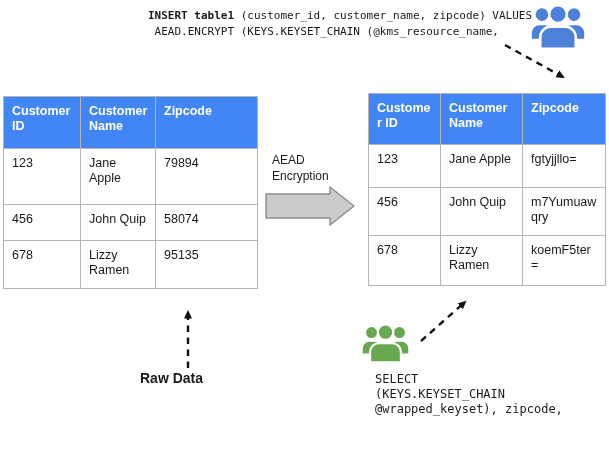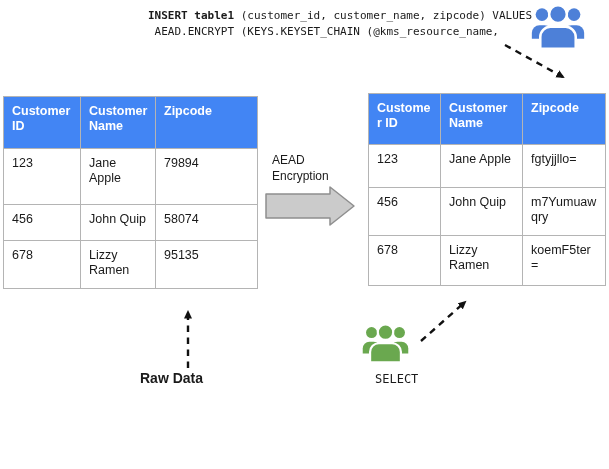--- a/index.html
+++ b/index.html
@@ -134,20 +134,22 @@
 
   <div class="aead-label">
     <div>AEAD</div>
     <div>Encryption</div>
   </div>
 
   <div class="rawdata-label">Raw Data</div>
 
   <div class="code select-code">
     <div class="ln">SELECT</div>
+    <div class="ln">(KEYS.KEYSET_CHAIN</div>
+    <div class="ln">@wrapped_keyset), zipcode,</div>
   </div>
 
   <svg class="arrow-layer" viewBox="0 0 609 469">
     <defs>
       <marker id="ah" markerWidth="9" markerHeight="9" refX="6.5" refY="4.5" orient="auto" markerUnits="userSpaceOnUse">
         <path d="M0,0.5 L8.5,4.5 L0,8.5 z" fill="#111111"></path>
       </marker>
     </defs>
 
     <polygon points="266,194 330,194 330,187 354,206 330,225 330,218 266,218" fill="#cbcbcb" stroke="#8f8f8f" stroke-width="1.5" stroke-linejoin="round"></polygon>

